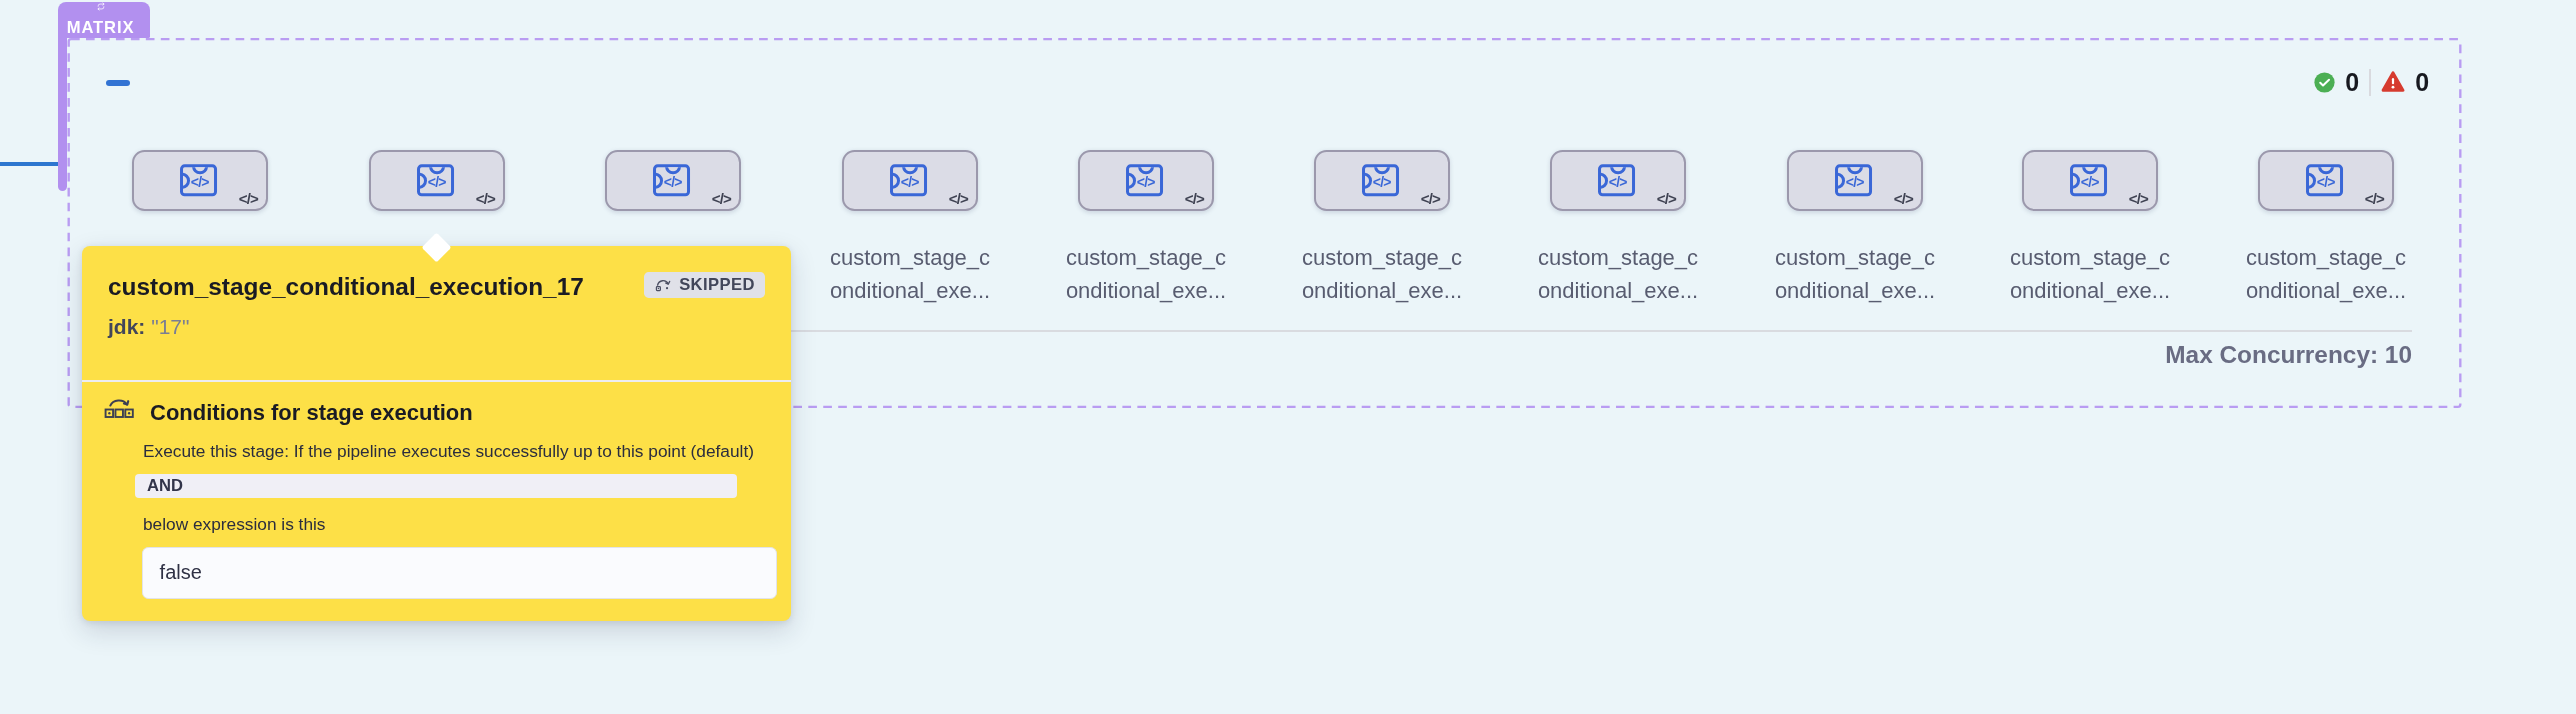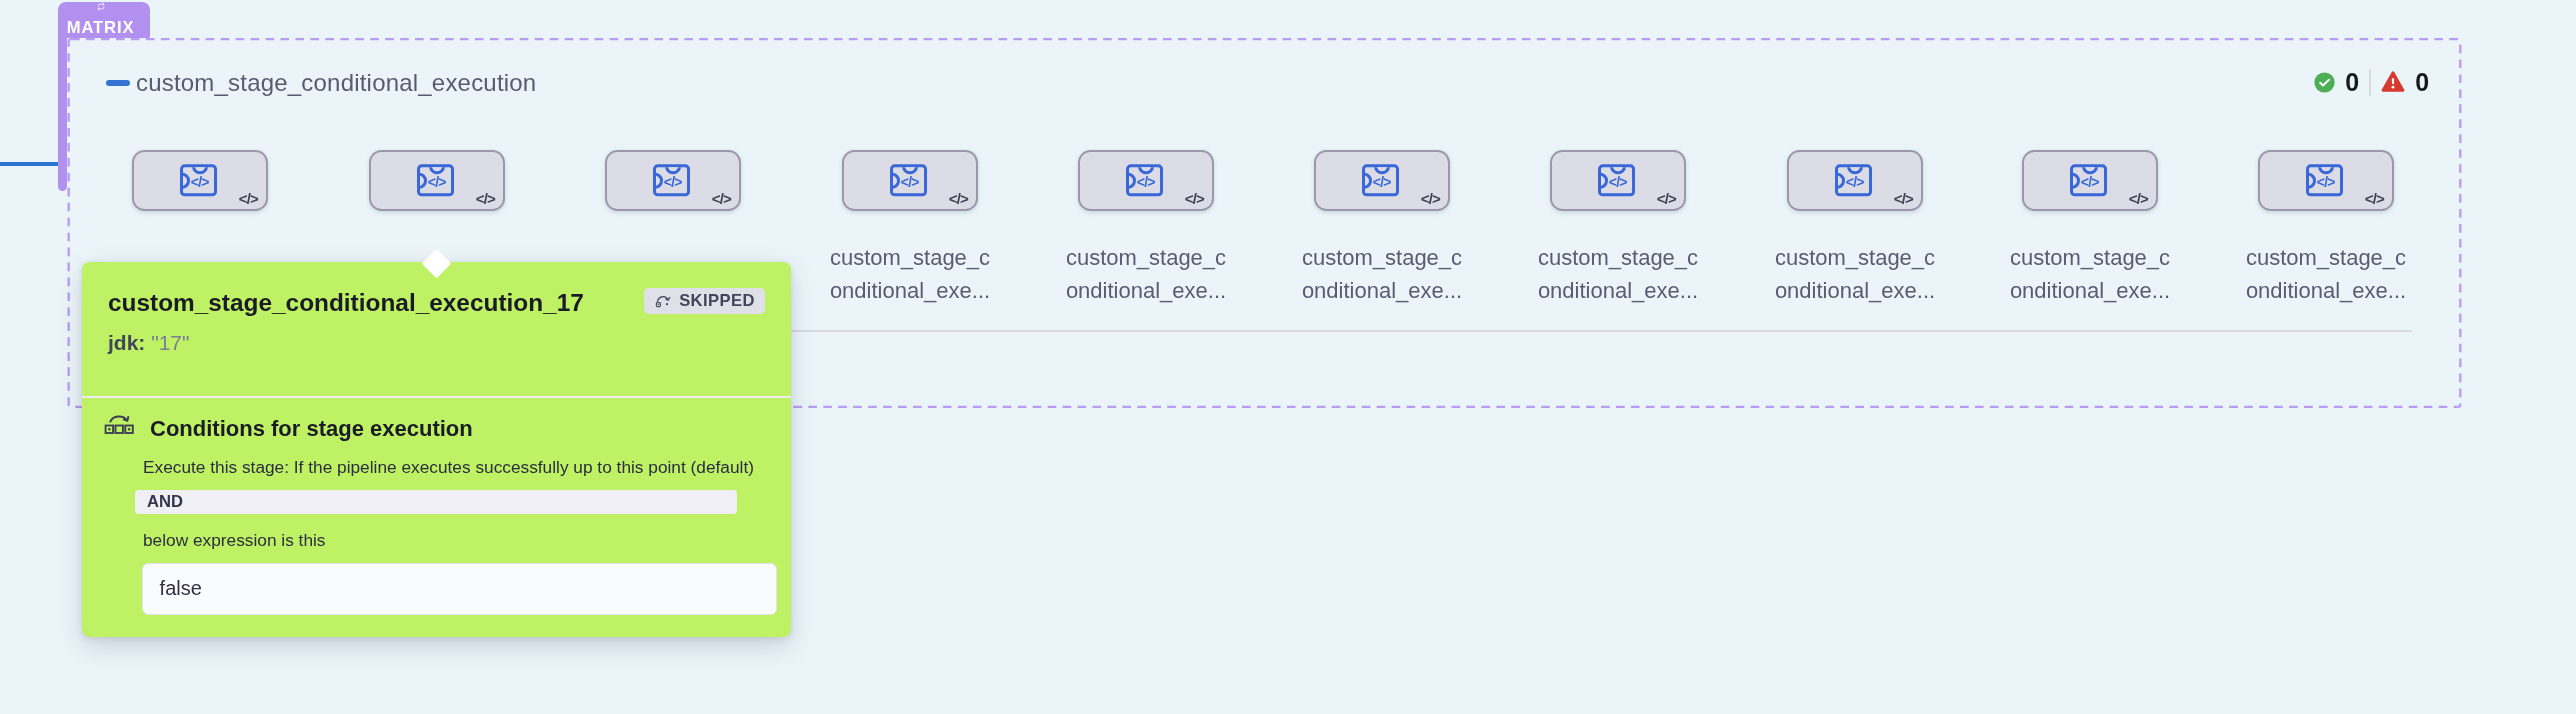--- a/index.html
+++ b/index.html
@@ -58,22 +58,22 @@
   .stage-label { position:absolute; top:241px; width:252px; text-align:center;
     font-size:22px; line-height:33px; color:#585c70; }
 
   
   .footer-divider { position:absolute; left:132px; top:330px; width:2280px; height:1.6px; background:#d9dbe0; }
   .max-concurrency { position:absolute; left:1860px; top:341px; width:552px; text-align:right;
     font-size:24.4px; font-weight:700; color:#696c83; }
 
   
   .tooltip { position:absolute; left:82px; top:246px; width:709px; height:375px;
-    background:#bef264; border-radius:8px; z-index:20;
-    box-shadow:0 9.5px 27px rgba(30,40,70,.16), 0 1.6px 6.3px rgba(30,40,70,.10);margin-top:16px; }
+    background:#fde047; border-radius:8px; z-index:20;
+    box-shadow:0 9.5px 27px rgba(30,40,70,.16), 0 1.6px 6.3px rgba(30,40,70,.10); }
   .tooltip .caret { position:absolute; top:-9.5px; left:344px; width:21px; height:21px;
     background:#fff; transform:rotate(45deg); border-radius:2.4px; }
   .tt-title { position:absolute; left:26px; top:27px; font-size:24.4px; font-weight:700; color:#1a1b24; }
   .tt-status { position:absolute; right:26px; top:26px; height:26px; background:#e0e1e8;
     border-radius:4.7px; display:inline-flex; align-items:center; gap:6.3px; padding:0 10.2px;
     font-size:16.6px; font-weight:700; color:#42465a; letter-spacing:0.4px; }
   .tt-var { position:absolute; left:26px; top:69px; font-size:21px; color:#7b7e93; }
   .tt-var .k { font-weight:700; color:#42465a; }
   .tt-divider { position:absolute; left:0; right:0; top:134px; height:1.6px; background:#ededf1; }
   .cond-icon { position:absolute; left:22px; top:150px; }
@@ -108,21 +108,20 @@
         <path d="M17 2.5 l3.2 3 -3.2 3"></path>
         <path d="M19.6 5.5 H9.5 a5.1 5.1 0 0 0 -5.1 5.1 v0.9"></path>
         <path d="M7 21.5 l-3.2 -3 3.2 -3"></path>
         <path d="M4.4 18.5 H14.5 a5.1 5.1 0 0 0 5.1 -5.1 v-0.9"></path>
       </g>
     </svg>
     <span class="label">MATRIX</span>
   </div>
 
   <div class="collapse-minus"></div>
-  <div class="group-title">custom_stage_conditional_execution</div>
 
   <div class="status-row">
     <svg width="21" height="21" viewBox="0 0 27 27">
       <circle cx="13.5" cy="13.5" r="13" fill="#4caf54"></circle>
       <path d="M8 13.8 l3.6 3.6 L19.3 10" fill="none" stroke="#fff" stroke-width="2.6" stroke-linecap="round" stroke-linejoin="round"></path>
     </svg>
     <span class="status-count">0</span>
     <div class="status-divider"></div>
     <svg width="24" height="22" viewBox="0 0 30 28">
       <path d="M15 2.5 L27.5 24.5 H2.5 Z" fill="#d63b2f" stroke="#d63b2f" stroke-width="4" stroke-linejoin="round"></path>
@@ -215,20 +214,21 @@
 
   <div class="stage-label" style="left:784px"><span>custom_stage_c</span><br><span>onditional_exe...</span></div>
   <div class="stage-label" style="left:1020px"><span>custom_stage_c</span><br><span>onditional_exe...</span></div>
   <div class="stage-label" style="left:1256px"><span>custom_stage_c</span><br><span>onditional_exe...</span></div>
   <div class="stage-label" style="left:1492px"><span>custom_stage_c</span><br><span>onditional_exe...</span></div>
   <div class="stage-label" style="left:1729px"><span>custom_stage_c</span><br><span>onditional_exe...</span></div>
   <div class="stage-label" style="left:1964px"><span>custom_stage_c</span><br><span>onditional_exe...</span></div>
   <div class="stage-label" style="left:2200px"><span>custom_stage_c</span><br><span>onditional_exe...</span></div>
 
   <div class="footer-divider"></div>
+  <div class="max-concurrency">Max Concurrency: 10</div>
 
   <div class="tooltip">
     <div class="caret"></div>
 
     <div class="tt-title">custom_stage_conditional_execution_17</div>
 
     <div class="tt-status">
       <svg width="19" height="17.3" viewBox="0 0 24 22">
         <g fill="none" stroke="#4b4f63" stroke-width="1.8" stroke-linecap="round">
           <path d="M4.5 11.5 a7.2 7.2 0 0 1 13.5 -1.5"></path>

